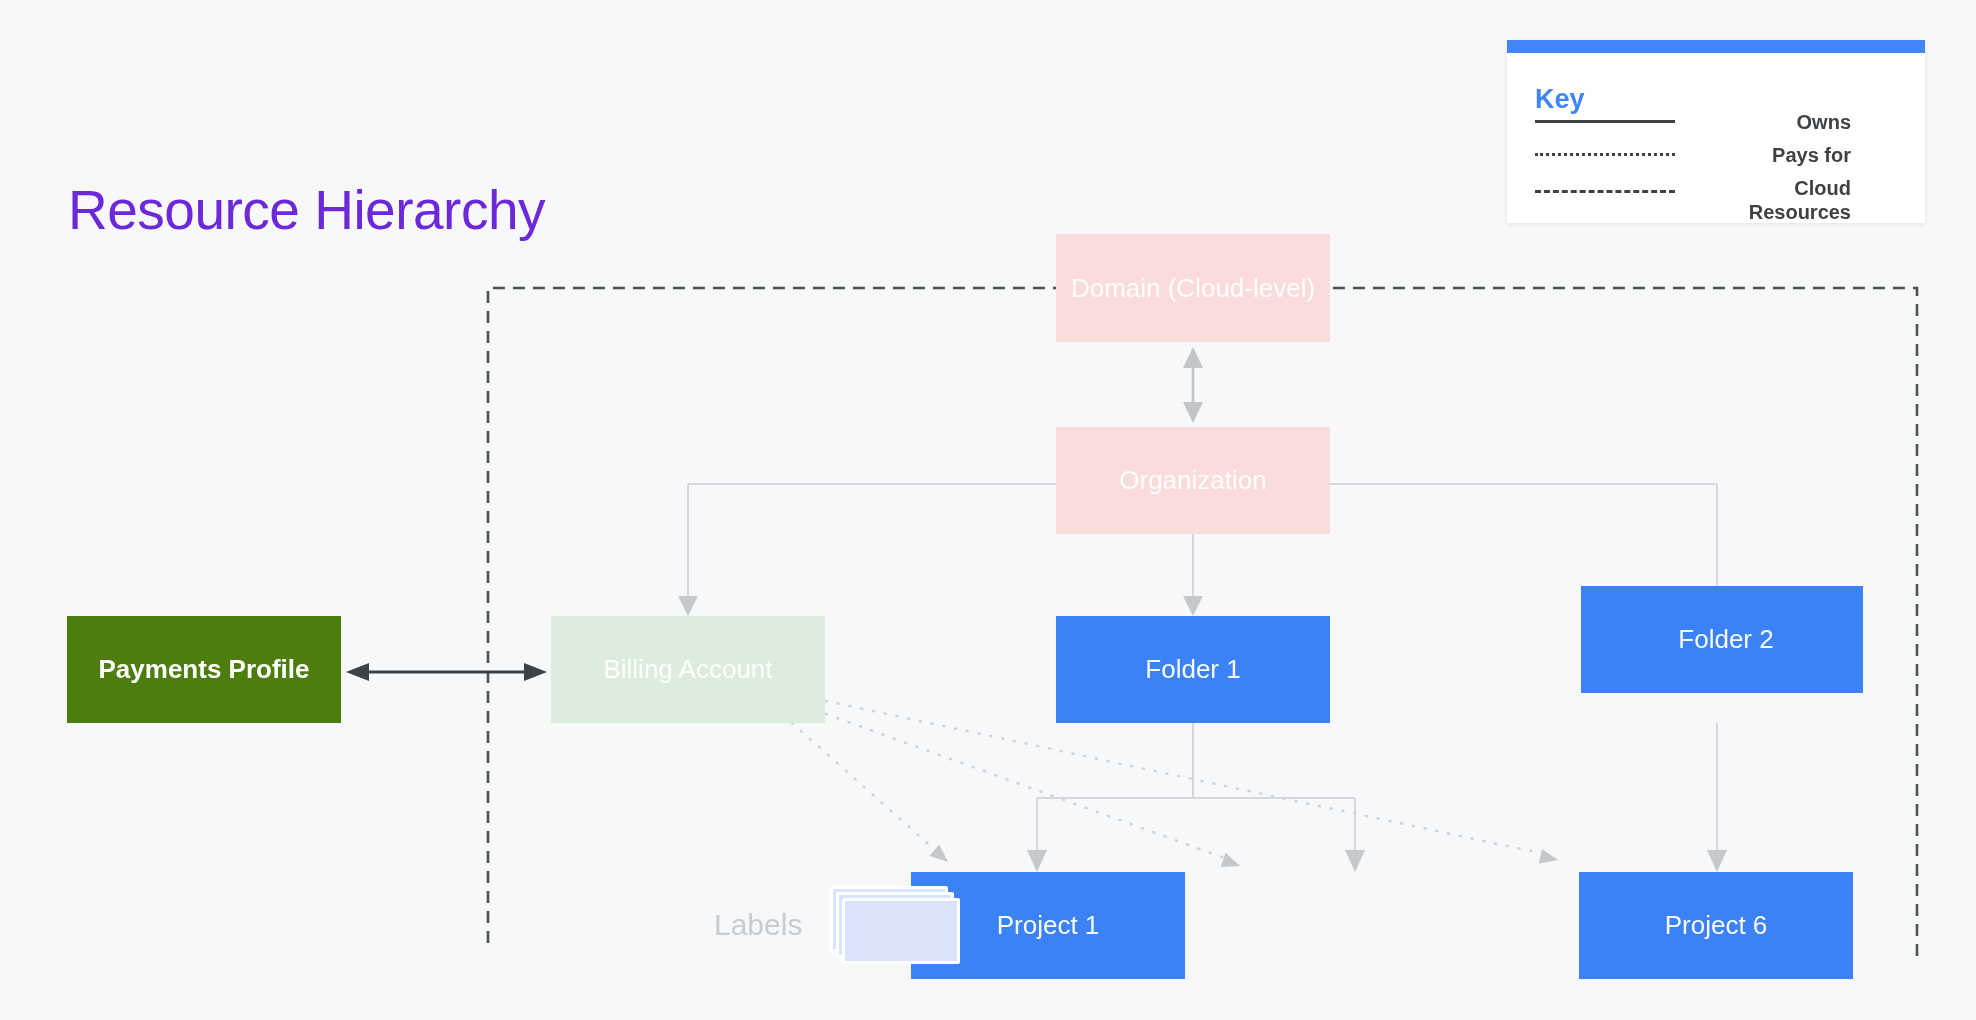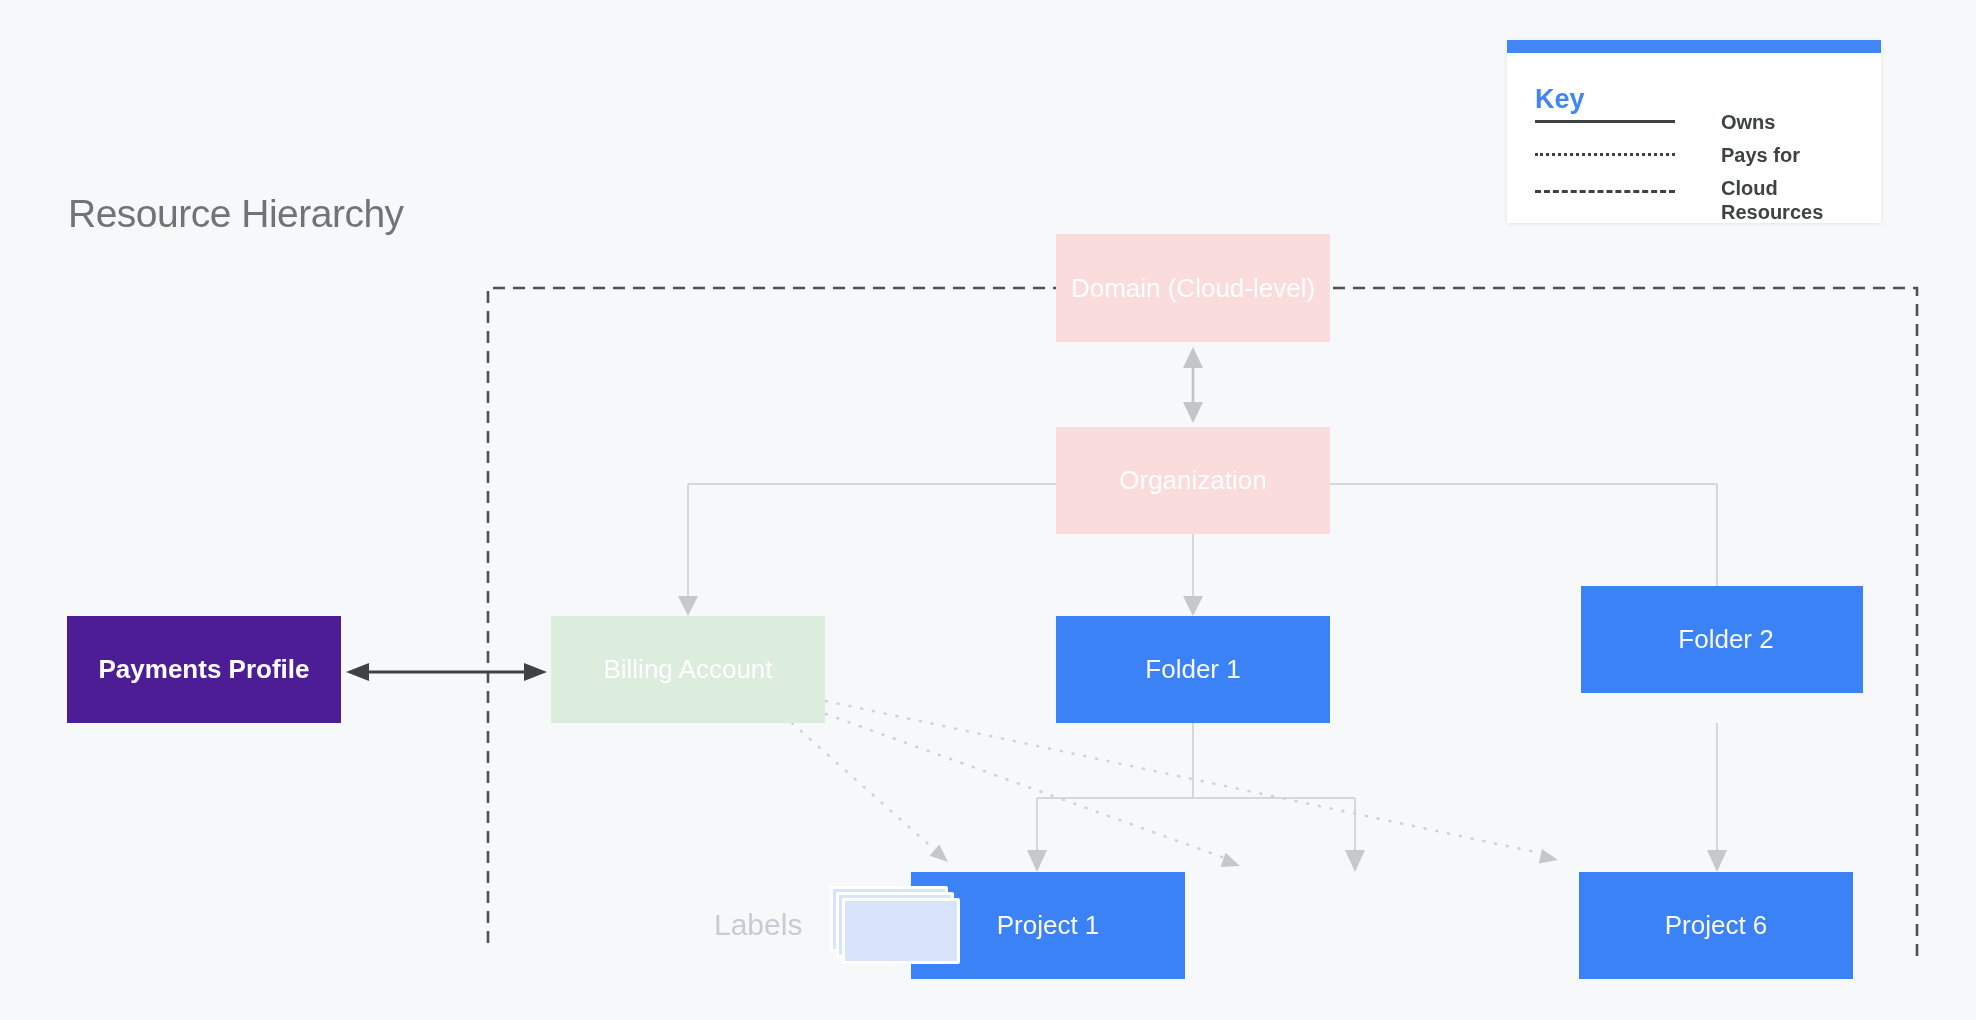--- a/index.html
+++ b/index.html
@@ -6,39 +6,39 @@
   body{
     width:1976px;height:1020px;
     background:#F6F8FA;
     font-family:"Liberation Sans",sans-serif;
     position:relative;overflow:hidden;
   }
   .canvas{position:absolute;inset:0;width:1976px;height:1020px;}
 
   
   .page-title{
-    position:absolute;left:68px;top:192px;z-index:2;
-    font-size:39px;color:#737373;letter-spacing:-0.5px;
+    position:absolute;left:68px;top:178px;z-index:2;
+    font-size:55px;color:#6d28d9;letter-spacing:-0.5px;
   }
 
   
   svg.wires{position:absolute;left:0;top:0;z-index:1;}
 
   
   .node{
     position:absolute;z-index:2;
     width:274px;height:107px;
     display:flex;align-items:center;justify-content:center;
     font-size:26px;color:rgba(255,255,255,0.96);
     text-align:center;
   }
   .node.pink{background:#F9DCDB;align-items:center;}
   .node.green{background:#DCECDD;}
   .node.blue{background:#3b82f6;}
-  .node.yellow{background:#4c1d95;font-weight:bold;color:#FFFFFF;}
+  .node.yellow{background:#4d7c0f;font-weight:bold;color:#FFFFFF;}
 
   #n-domain{left:1056px;top:234px;height:108px;}
   #n-organization{left:1056px;top:427px;}
   #n-billing{left:551px;top:616px;}
   #n-folder1{left:1056px;top:616px;}
   #n-folder2{left:1581px;top:586px;padding-left:8px;}
   #n-payments{left:67px;top:616px;}
   #n-project1{left:911px;top:872px;}
   #n-project2{left:1246px;top:872px;}
   #n-project3{left:1579px;top:872px;}
@@ -52,22 +52,22 @@
   .cards-stack .card{
     position:absolute;width:112px;height:60px;
     background:#D9E3F9;border:3px solid #FFFFFF;border-radius:2px;
   }
   .cards-stack .card.back{left:0;top:0;}
   .cards-stack .card.mid{left:6px;top:6px;}
   .cards-stack .card.front{left:12px;top:12px;}
 
   
   .legend{
-    position:absolute;left:1507px;top:40px;width:374px;height:183px;z-index:4;
-    background:#FFFFFF;box-shadow:0 1px 4px rgba(60,64,67,0.10);
+    position:absolute;left:1507px;top:40px;width:418px;height:183px;z-index:4;
+    background:#FFFFFF;box-shadow:0 1px 4px rgba(60,64,67,0.10);text-align:right;
   }
   .legend .top-bar{position:absolute;left:0;top:0;width:100%;height:13px;background:#4285F4;}
   .legend .key-heading{
     position:absolute;left:28px;top:44px;
     font-size:27px;font-weight:bold;color:#4285F4;
   }
   .legend .lg-line{position:absolute;left:28px;width:140px;height:0;}
   .legend .lg-line.solid{top:80px;border-top:3px solid #3F4245;}
   .legend .lg-line.dotted{top:113px;border-top:3px dotted #3F4245;}
   .legend .lg-line.dashed{top:150px;border-top:3px dashed #3F4245;}

